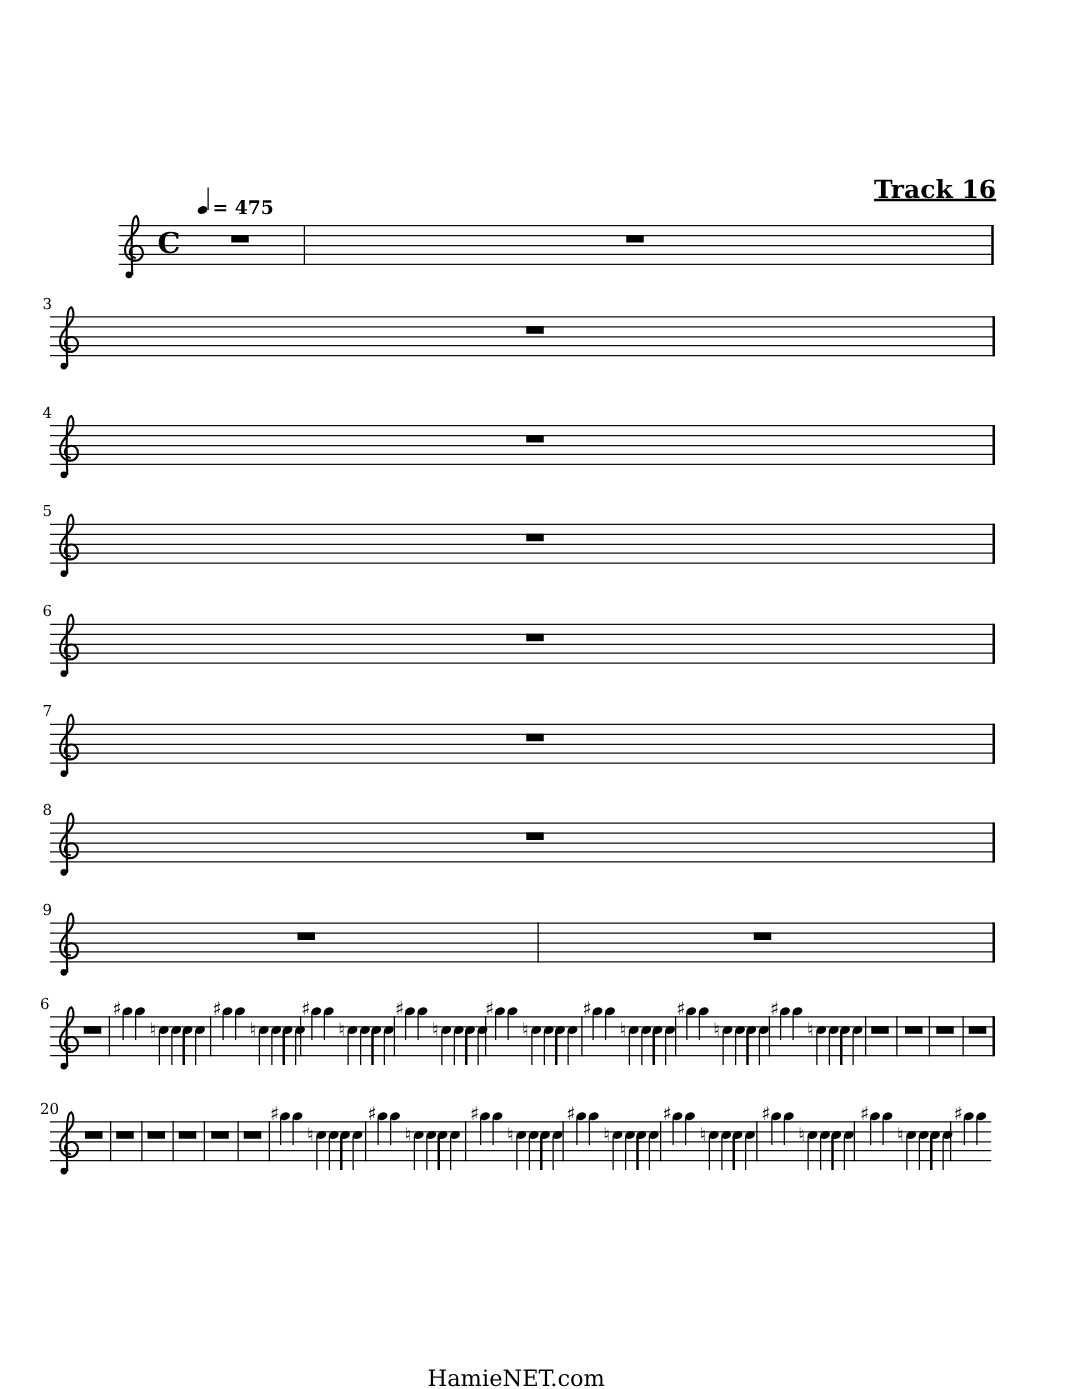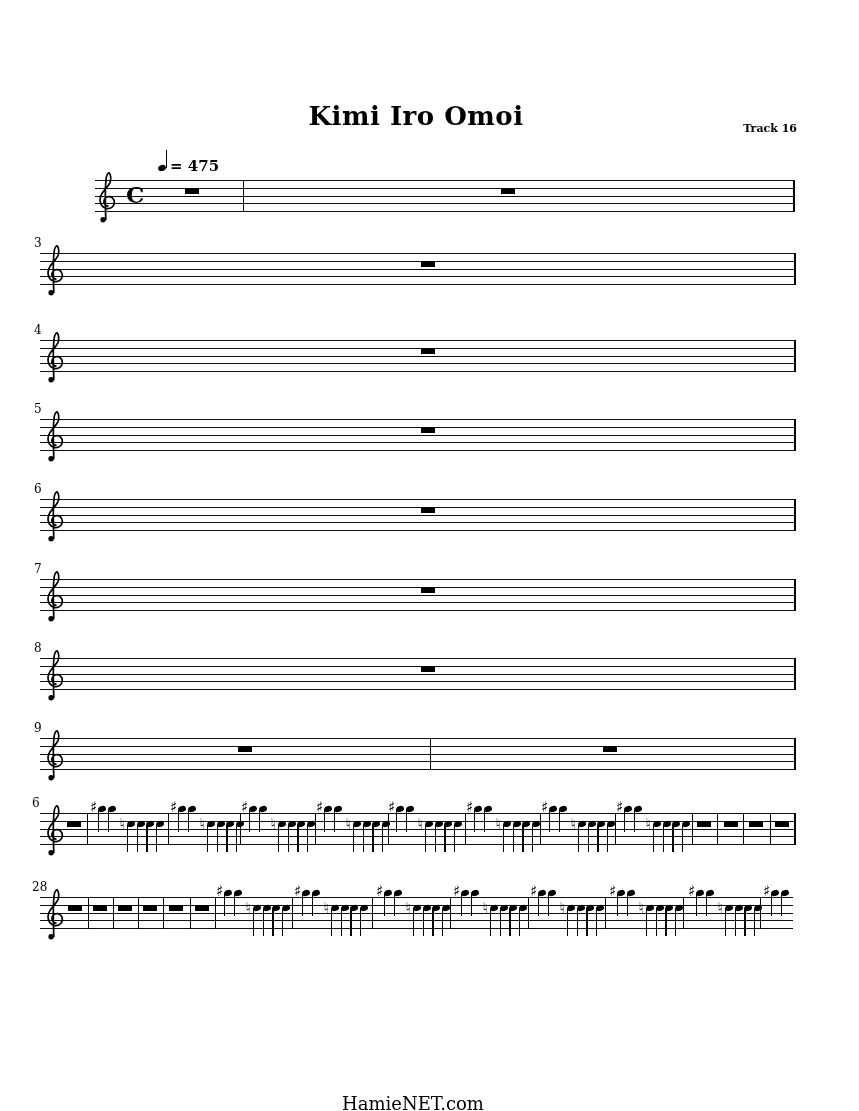--- a/index.html
+++ b/index.html
@@ -8,22 +8,22 @@
     background:#ffffff;color:#000;
     font-family:"DejaVu Serif","Liberation Serif",serif;
   }
   .page{position:absolute;inset:0;}
   .title{
     position:absolute;top:101px;left:0;width:832px;margin:0;
     text-align:center;font-size:26px;font-weight:bold;letter-spacing:.5px;
     font-family:"DejaVu Serif","Liberation Serif",serif;
   }
   .track{
-    position:absolute;top:122px;right:62px;
-    font-size:11px;font-weight:bold;
+    position:absolute;top:139px;right:62px;
+    font-size:20px;font-weight:bold;text-decoration:underline;
   }
   .footer{
     position:absolute;top:1094px;left:0;width:826px;text-align:center;
     font-size:18px;line-height:1.1;
   }
   .staff-line{position:absolute;height:1px;background:#111;}
   .barline{position:absolute;width:1px;background:#000;}
   .barline.end{width:2px;}
   .wrest{position:absolute;width:14px;height:5.5px;background:#000;}
   .nhead{position:absolute;width:8px;height:5.8px;background:#000;border-radius:50%;transform:rotate(-21deg);}
@@ -34,21 +34,20 @@
   }
   .mnum{position:absolute;font-size:12px;line-height:13px;}
   .clef{position:absolute;width:22px;height:56px;}
   .timesig{position:absolute;font-size:23px;font-weight:bold;line-height:23px;}
   .tempo-text{position:absolute;font-size:15px;font-weight:bold;line-height:16px;}
 </style>
 </head>
 <body>
 
 <div class="page">
-  <h1 class="title">Kimi Iro Omoi</h1>
   <div class="track">Track 16</div>
   <div id="score">
       <div class="staff-line" style="left: 95px; width: 699px; top: 180px;"></div>
       <div class="staff-line" style="left: 95px; width: 699px; top: 187.8px;"></div>
       <div class="staff-line" style="left: 95px; width: 699px; top: 195.6px;"></div>
       <div class="staff-line" style="left: 95px; width: 699px; top: 203.4px;"></div>
       <div class="staff-line" style="left: 95px; width: 699px; top: 211.2px;"></div>
       <div class="clef" style="left: 95px; top: 170px;"><svg width="22" height="56" viewBox="0 0 22 56" xmlns="http://www.w3.org/2000/svg">
           <path d="M10.8,49.5 C10.4,38 10.3,16 11,10 C11.3,6 12.6,3.2 14.1,2.8 C15.9,4.6 16.3,9 15,12.6 C13.2,16.6 8.6,20.2 6.6,24.2 C4.8,27.6 4.6,32 6.6,35.2 C8.8,38.4 13.6,39.6 16.8,37.4 C19.9,35.2 20.2,30.2 17.4,27.8 C14.8,25.6 10.6,26.6 9.3,29.6 C8.1,32.5 9.8,35.8 12.9,36.2" fill="none" stroke="#000" stroke-width="1.7" stroke-linecap="round"></path>
           <circle cx="8.1" cy="49.8" r="2.7" fill="#000"></circle>
@@ -289,21 +288,21 @@
       <div class="barline end" style="left: 794px; top: 813px; height: 32.2px;"></div>
       <div class="staff-line" style="left: 40px; width: 753px; top: 897px;"></div>
       <div class="staff-line" style="left: 40px; width: 753px; top: 904.8px;"></div>
       <div class="staff-line" style="left: 40px; width: 753px; top: 912.6px;"></div>
       <div class="staff-line" style="left: 40px; width: 753px; top: 920.4px;"></div>
       <div class="staff-line" style="left: 40px; width: 753px; top: 928.2px;"></div>
       <div class="clef" style="left: 43px; top: 887px;"><svg width="22" height="56" viewBox="0 0 22 56" xmlns="http://www.w3.org/2000/svg">
           <path d="M10.8,49.5 C10.4,38 10.3,16 11,10 C11.3,6 12.6,3.2 14.1,2.8 C15.9,4.6 16.3,9 15,12.6 C13.2,16.6 8.6,20.2 6.6,24.2 C4.8,27.6 4.6,32 6.6,35.2 C8.8,38.4 13.6,39.6 16.8,37.4 C19.9,35.2 20.2,30.2 17.4,27.8 C14.8,25.6 10.6,26.6 9.3,29.6 C8.1,32.5 9.8,35.8 12.9,36.2" fill="none" stroke="#000" stroke-width="1.7" stroke-linecap="round"></path>
           <circle cx="8.1" cy="49.8" r="2.7" fill="#000"></circle>
         </svg></div>
-      <div class="mnum" style="left: 32px; top: 881px;">28</div>
+      <div class="mnum" style="left: 32px; top: 881px;">20</div>
       <div class="wrest" style="left: 68px; top: 905.4px;"></div>
       <div class="barline" style="left: 88px; top: 897px; height: 32.2px;"></div>
       <div class="wrest" style="left: 93px; top: 905.4px;"></div>
       <div class="barline" style="left: 113px; top: 897px; height: 32.2px;"></div>
       <div class="wrest" style="left: 118px; top: 905.4px;"></div>
       <div class="barline" style="left: 138px; top: 897px; height: 32.2px;"></div>
       <div class="wrest" style="left: 143px; top: 905.4px;"></div>
       <div class="barline" style="left: 163px; top: 897px; height: 32.2px;"></div>
       <div class="wrest" style="left: 169px; top: 905.4px;"></div>
       <div class="barline" style="left: 190px; top: 897px; height: 32.2px;"></div>

